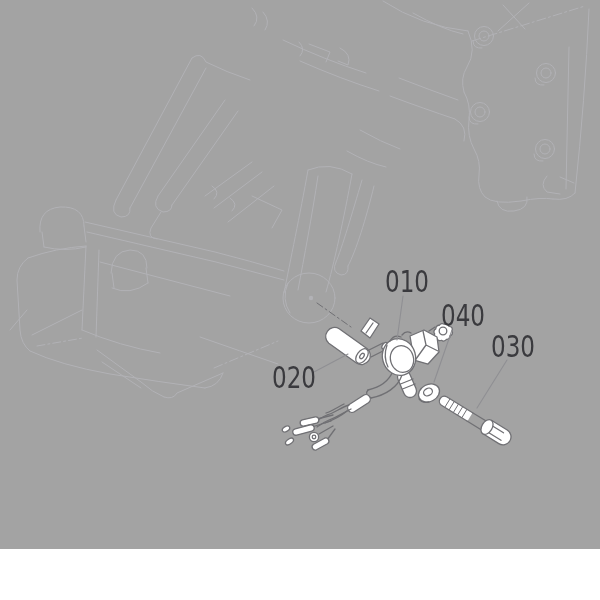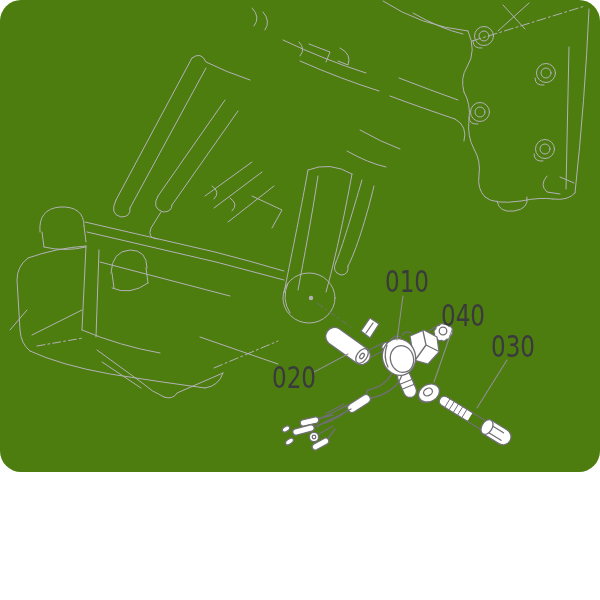--- a/index.html
+++ b/index.html
@@ -1,16 +1,16 @@
 <!DOCTYPE html>
 <html><head>
 <meta charset="utf-8">
 <style>
   html,body{margin:0;padding:0;background:#ffffff;}
-  .canvas{width:600px;height:472px;position:relative;background:#4d7c0f;overflow:hidden;border-radius:21px;}
+  .canvas{width:600px;height:549px;position:relative;background:#a3a3a3;overflow:hidden;}
   svg{display:block;}
   text.callout{font-family:"DejaVu Sans","Liberation Sans",sans-serif;font-size:30px;}
 </style>
 </head>
 <body>
 
 <div class="canvas">
 <svg width="600" height="600" viewBox="0 0 600 600" xmlns="http://www.w3.org/2000/svg">
 
   <g fill="none" stroke-width="1" stroke-linecap="round" stroke-linejoin="round" stroke="#b2b2b6">

